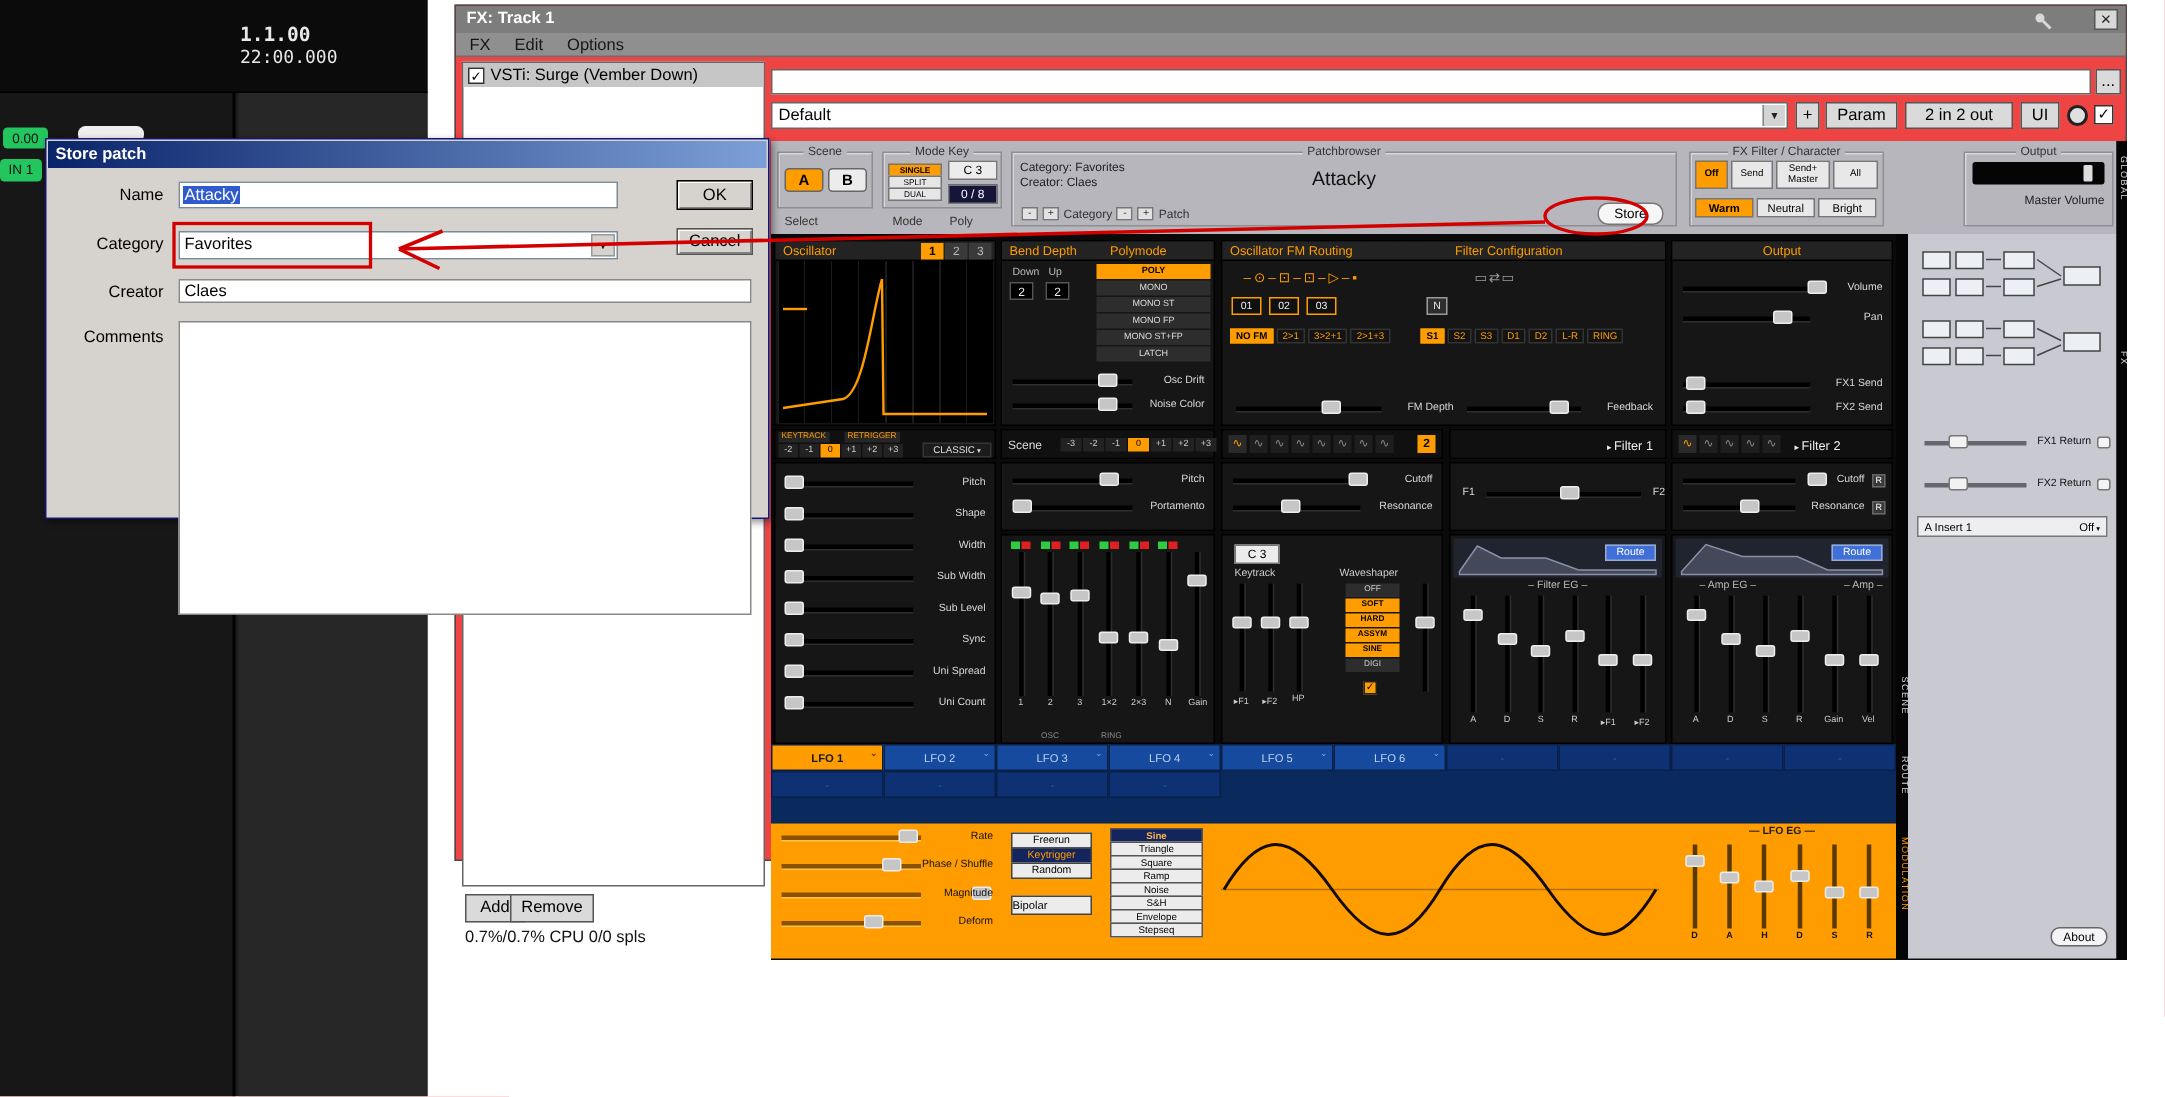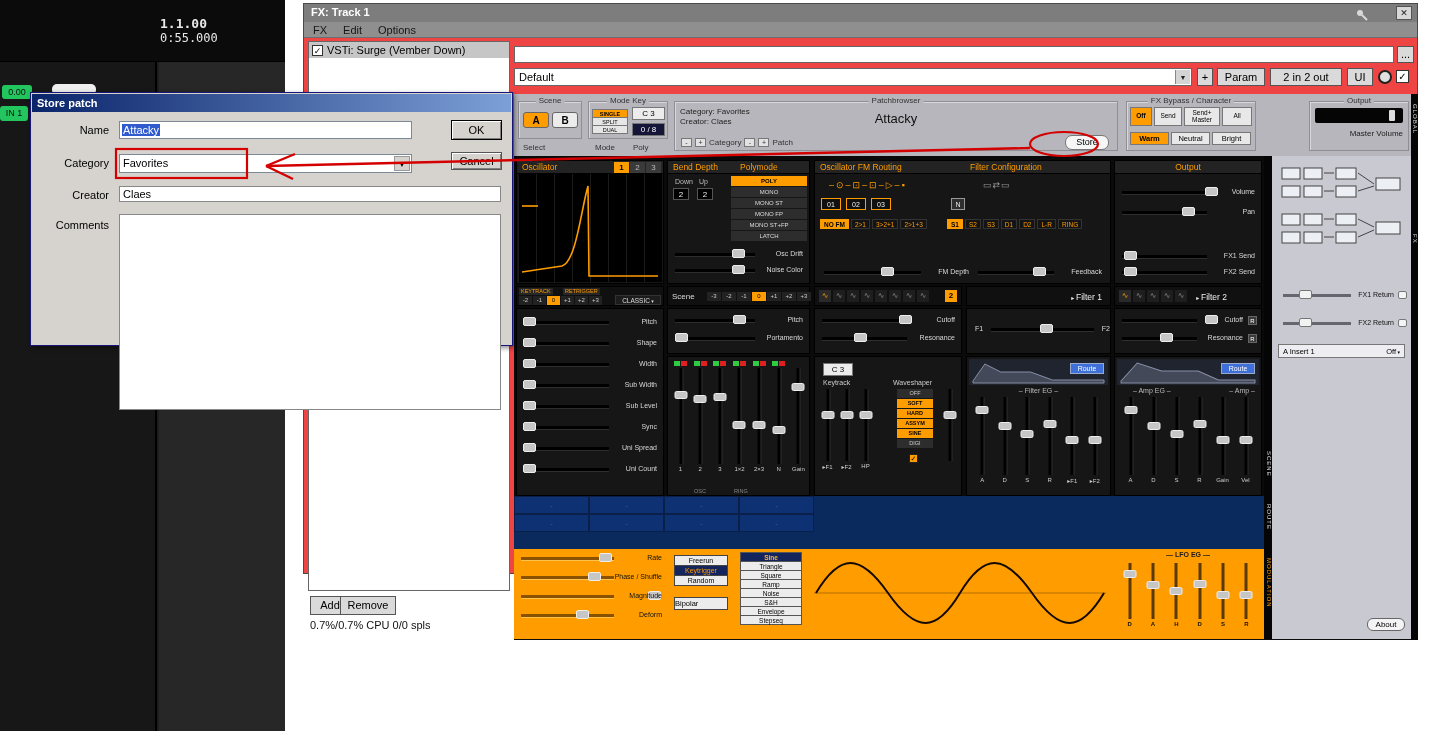--- a/index.html
+++ b/index.html
@@ -316,21 +316,21 @@
 </style>
 </head>
 <body>
 
 <div class="stage">
 
   <div class="daw">
     <div class="daw-top">
       <div class="timecode">
         <div class="tc-bars">1.1.00</div>
-        <div class="tc-time">0:55.000</div>
+        <div class="tc-time">22:00.000</div>
       </div>
     </div>
     <div class="daw-left"></div>
     <div class="daw-right"></div>
     <div class="pill pill-vol">0.00</div>
     <div class="pill pill-in">IN 1</div>
     <div class="daw-fader"></div>
   </div>
 
   <div class="fxwin">
@@ -407,21 +407,21 @@
           <div class="pb-mini">
             <span class="mini-btn">-</span>
             <span class="mini-btn">+</span>
             <span>Category</span>
             <span class="mini-btn">-</span>
             <span class="mini-btn">+</span>
             <span>Patch</span>
           </div>
         </div>
         <div class="grp g-byp">
-          <span class="legend">FX Bypass / Character</span>
+          <span class="legend">FX Filter / Character</span>
           <div class="byp-row1">
 
           <div>Off</div>
               <div>Send</div>
               <div>Send+ Master</div>
               <div>All</div>
             </div>
           <div class="byp-row2">
 
           <div>Warm</div>
@@ -955,20 +955,29 @@
                   <span class="vtr"></span>
                   <span class="vhd"></span>
                 </span>
                 <span class="vlbl">Vel</span>
               </div>
             </div>
         </div>
 
         <div class="modtbl">
           <div class="mrow r1">
+            <div class="mgrp">
+
+            <div class="mcell">LFO 1</div>
+                <div class="mcell">LFO 2</div>
+                <div class="mcell">LFO 3</div>
+                <div class="mcell">LFO 4</div>
+                <div class="mcell">LFO 5</div>
+                <div class="mcell">LFO 6</div>
+              </div>
             <div class="mcell empty">
                 <span>-</span>
               </div>
             <div class="mcell empty">
                 <span>-</span>
               </div>
             <div class="mcell empty">
                 <span>-</span>
               </div>
             <div class="mcell empty">

